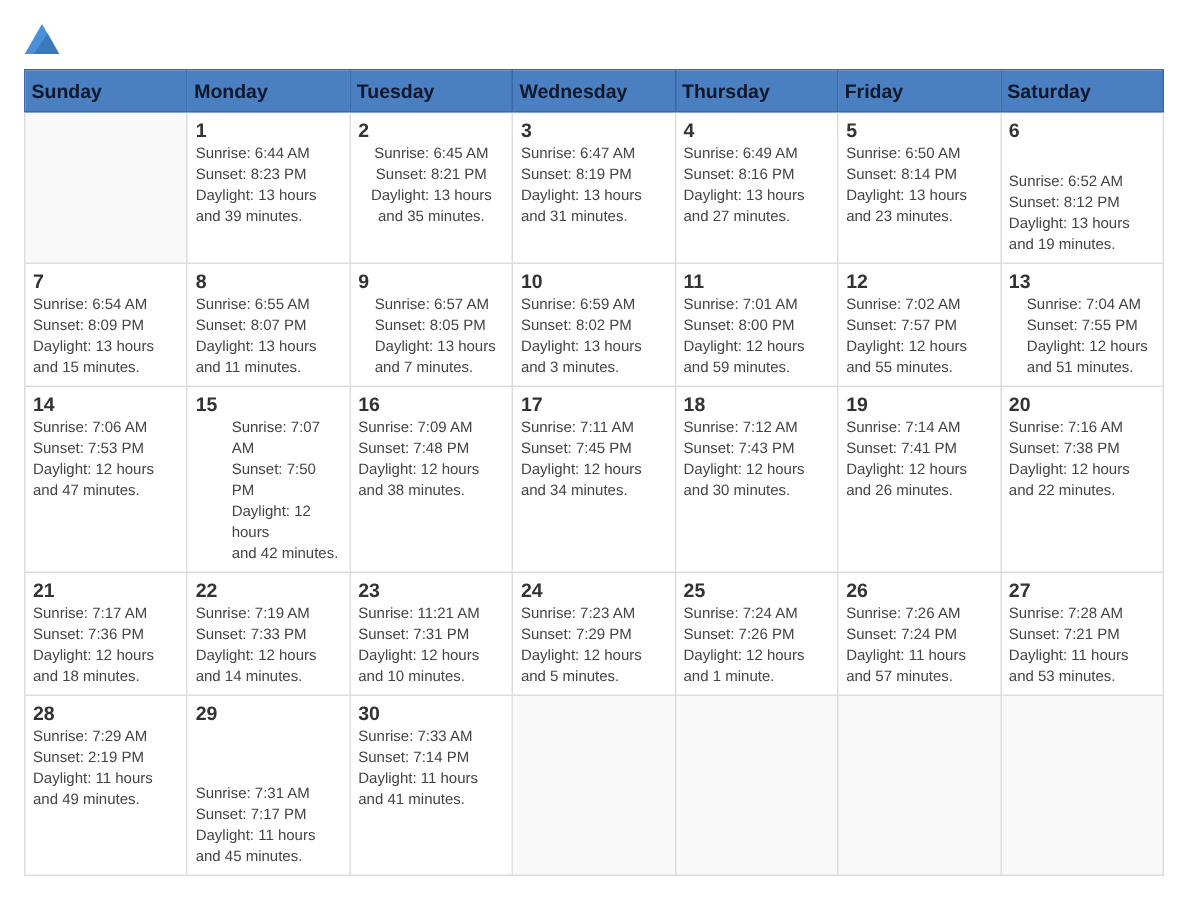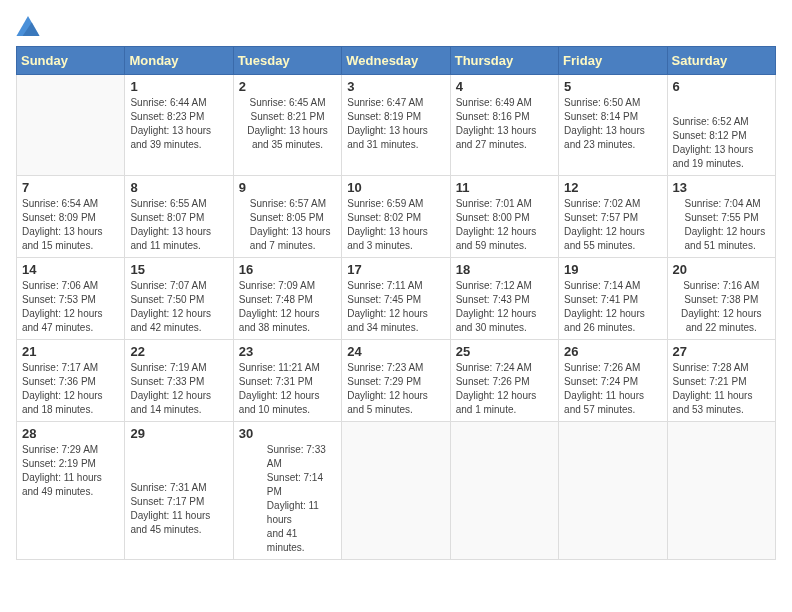--- a/index.html
+++ b/index.html
@@ -47,21 +47,21 @@
       font-size: 14px;
       color: #555;
     }
     .calendar {
       width: 100%;
       border-collapse: collapse;
       border: 1px solid #ccc;
     }
     .calendar th {
       background: #4a7fc1;
-      color: #fef9c3;
+      color: #0f172a;
       font-size: 13px;
       font-weight: bold;
       padding: 6px 4px;
       text-align: left;
       border: 1px solid #3a6aaa;
     }
     .calendar td {
       vertical-align: top;
       border: 1px solid #ddd;
       padding: 4px 5px;
@@ -217,21 +217,21 @@
       <tr>
         <td>
           <span class="day-number">14</span>
           <div class="day-info" style="white-space: pre-line;">Sunrise: 7:06 AM
 Sunset: 7:53 PM
 Daylight: 12 hours
 and 47 minutes.</div>
         </td>
         <td>
           <span class="day-number">15</span>
-          <div class="day-info" style="white-space: pre-line;">Sunrise: 7:07 AM
+          <div class="day-info" style="white-space: pre-line; margin-left: 24px;">Sunrise: 7:07 AM
 Sunset: 7:50 PM
 Daylight: 12 hours
 and 42 minutes.</div>
         </td>
         <td>
           <span class="day-number">16</span>
           <div class="day-info" style="white-space: pre-line;">Sunrise: 7:09 AM
 Sunset: 7:48 PM
 Daylight: 12 hours
 and 38 minutes.</div>
@@ -252,21 +252,21 @@
         </td>
         <td>
           <span class="day-number">19</span>
           <div class="day-info" style="white-space: pre-line;">Sunrise: 7:14 AM
 Sunset: 7:41 PM
 Daylight: 12 hours
 and 26 minutes.</div>
         </td>
         <td>
           <span class="day-number">20</span>
-          <div class="day-info" style="white-space: pre-line; text-align: center;">Sunrise: 7:16 AM
+          <div class="day-info" style="white-space: pre-line;">Sunrise: 7:16 AM
 Sunset: 7:38 PM
 Daylight: 12 hours
 and 22 minutes.</div>
         </td>
       </tr>
       <tr>
         <td>
           <span class="day-number">21</span>
           <div class="day-info" style="white-space: pre-line;">Sunrise: 7:17 AM
 Sunset: 7:36 PM
@@ -326,21 +326,21 @@
         </td>
         <td>
           <span class="day-number">29</span>
           <div class="day-info" style="white-space: pre-line; margin-top: 40px;">Sunrise: 7:31 AM
 Sunset: 7:17 PM
 Daylight: 11 hours
 and 45 minutes.</div>
         </td>
         <td>
           <span class="day-number">30</span>
-          <div class="day-info" style="white-space: pre-line; margin-left: 28px;">Sunrise: 7:33 AM
+          <div class="day-info" style="white-space: pre-line;">Sunrise: 7:33 AM
 Sunset: 7:14 PM
 Daylight: 11 hours
 and 41 minutes.</div>
         </td>
         <td class="empty"></td>
         <td class="empty"></td>
         <td class="empty"></td>
         <td class="empty"></td>
       </tr>
     </tbody>

